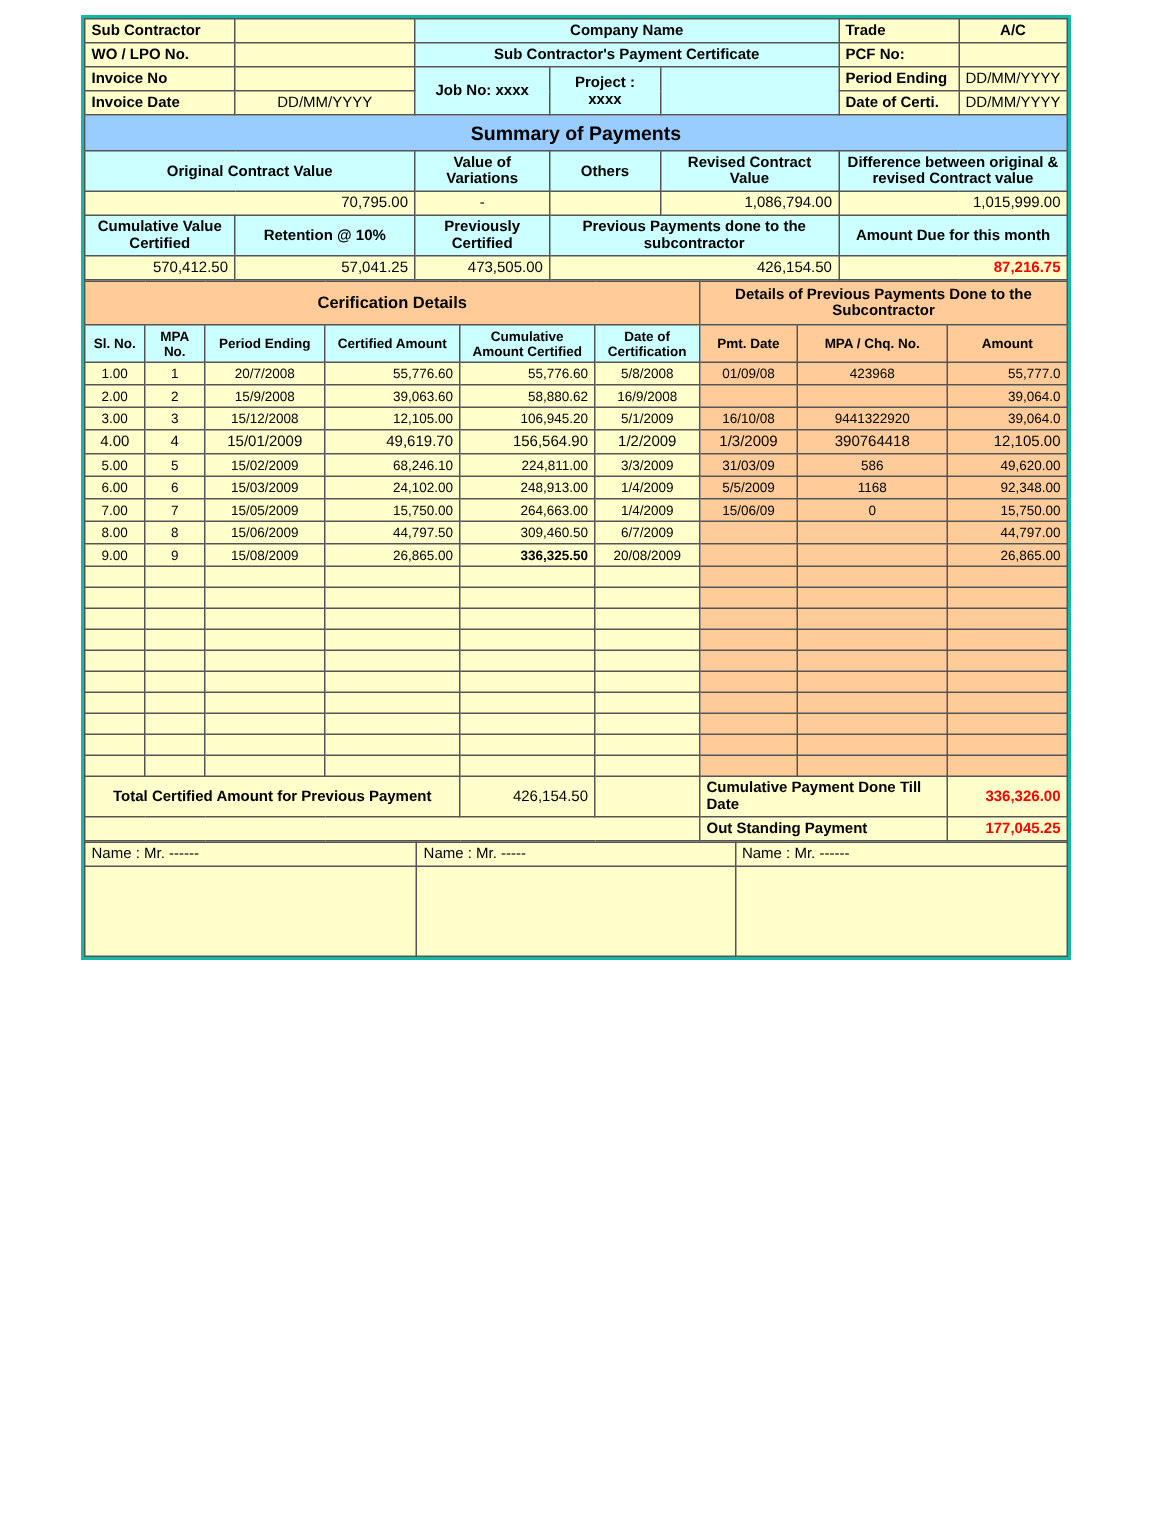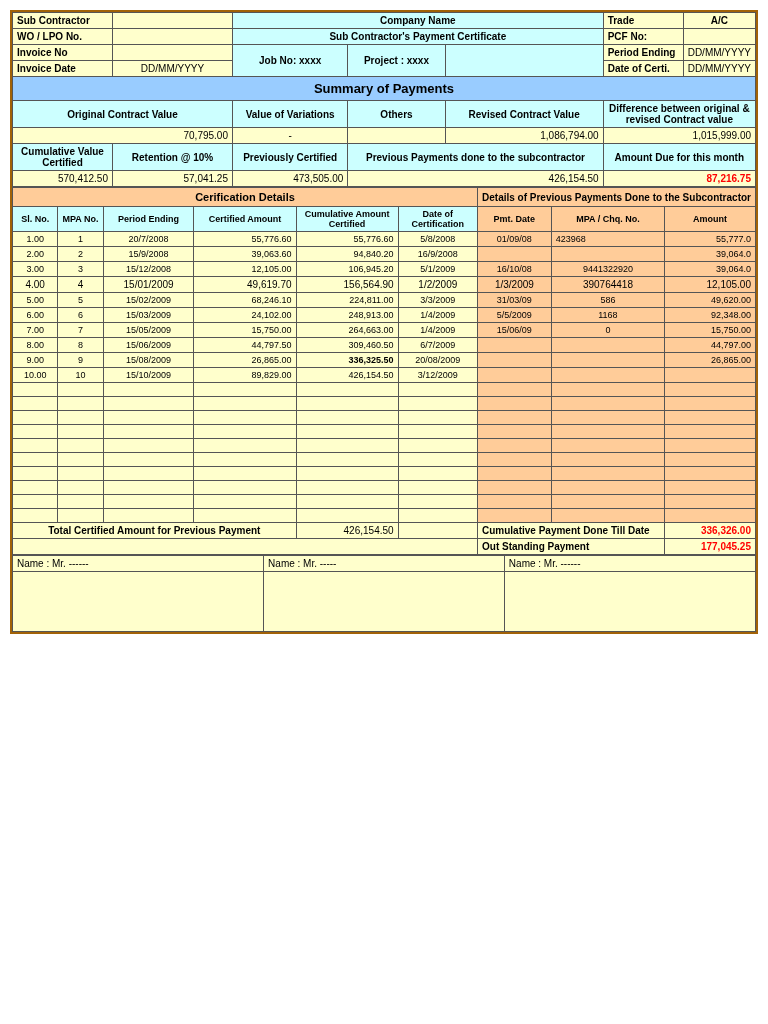--- a/index.html
+++ b/index.html
@@ -1,17 +1,17 @@
 <!DOCTYPE html>
 <html><head>
   <meta charset="utf-8">
   <style>
     * { box-sizing: border-box; margin: 0; padding: 0; }
     body { background: #fff; font-family: Arial, sans-serif; font-size: 10px; padding: 10px; }
-    .page { border: 2px solid #a16207; width: 748px; margin: 0 auto; }
+    .page { border: 2px solid #14b8a6; width: 660px; margin: 0 auto; }
     table { width: 100%; border-collapse: collapse; }
     td, th { border: 1px solid #555; padding: 2px 4px; vertical-align: middle; }
     .bg-yellow { background-color: #ffffcc; }
     .bg-cyan { background-color: #ccffff; }
     .bg-orange { background-color: #ffcc99; }
     .bold { font-weight: bold; }
     .center { text-align: center; }
     .right { text-align: right; }
     .red { color: red; font-weight: bold; }
     .section-header { background-color: #99ccff; font-weight: bold; text-align: center; font-size: 12px; }
@@ -117,29 +117,29 @@
     </tbody>
       <tbody id="cert-rows">
         <tr style="font-size: 9px;">
           <td style="text-align: center; background: rgb(255, 255, 204);">1.00</td>
           <td style="text-align: center; background: rgb(255, 255, 204);">1</td>
           <td style="text-align: center; background: rgb(255, 255, 204);">20/7/2008</td>
           <td style="text-align: right; background: rgb(255, 255, 204);">55,776.60</td>
           <td style="text-align: right; background: rgb(255, 255, 204);">55,776.60</td>
           <td style="text-align: center; background: rgb(255, 255, 204);">5/8/2008</td>
           <td style="text-align: center; background: rgb(255, 204, 153);">01/09/08</td>
-          <td style="text-align: left; background: rgb(255, 204, 153);">423968</td>
+          <td style="text-align: center; background: rgb(255, 204, 153);">423968</td>
           <td style="text-align: right; background: rgb(255, 204, 153);">55,777.0</td>
         </tr>
         <tr style="font-size: 9px;">
           <td style="text-align: center; background: rgb(255, 255, 204);">2.00</td>
           <td style="text-align: center; background: rgb(255, 255, 204);">2</td>
           <td style="text-align: center; background: rgb(255, 255, 204);">15/9/2008</td>
           <td style="text-align: right; background: rgb(255, 255, 204);">39,063.60</td>
-          <td style="text-align: right; background: rgb(255, 255, 204);">94,840.20</td>
+          <td style="text-align: right; background: rgb(255, 255, 204);">58,880.62</td>
           <td style="text-align: center; background: rgb(255, 255, 204);">16/9/2008</td>
           <td style="text-align: center; background: rgb(255, 204, 153);"></td>
           <td style="text-align: center; background: rgb(255, 204, 153);"></td>
           <td style="text-align: right; background: rgb(255, 204, 153);">39,064.0</td>
         </tr>
         <tr style="font-size: 9px;">
           <td style="text-align: center; background: rgb(255, 255, 204);">3.00</td>
           <td style="text-align: center; background: rgb(255, 255, 204);">3</td>
           <td style="text-align: center; background: rgb(255, 255, 204);">15/12/2008</td>
           <td style="text-align: right; background: rgb(255, 255, 204);">12,105.00</td>
@@ -208,31 +208,20 @@
           <td style="text-align: center; background: rgb(255, 255, 204);">9.00</td>
           <td style="text-align: center; background: rgb(255, 255, 204);">9</td>
           <td style="text-align: center; background: rgb(255, 255, 204);">15/08/2009</td>
           <td style="text-align: right; background: rgb(255, 255, 204);">26,865.00</td>
           <td style="text-align: right; background: rgb(255, 255, 204); font-weight: bold;">336,325.50</td>
           <td style="text-align: center; background: rgb(255, 255, 204);">20/08/2009</td>
           <td style="text-align: center; background: rgb(255, 204, 153);"></td>
           <td style="text-align: center; background: rgb(255, 204, 153);"></td>
           <td style="text-align: right; background: rgb(255, 204, 153);">26,865.00</td>
         </tr>
-        <tr style="font-size: 9px;">
-          <td style="text-align: center; background: rgb(255, 255, 204);">10.00</td>
-          <td style="text-align: center; background: rgb(255, 255, 204);">10</td>
-          <td style="text-align: center; background: rgb(255, 255, 204);">15/10/2009</td>
-          <td style="text-align: right; background: rgb(255, 255, 204);">89,829.00</td>
-          <td style="text-align: right; background: rgb(255, 255, 204);">426,154.50</td>
-          <td style="text-align: center; background: rgb(255, 255, 204);">3/12/2009</td>
-          <td style="text-align: center; background: rgb(255, 204, 153);"></td>
-          <td style="text-align: center; background: rgb(255, 204, 153);"></td>
-          <td style="text-align: right; background: rgb(255, 204, 153);"></td>
-        </tr>
       </tbody>
 
     <tbody id="empty-rows">
         <tr style="height: 14px;">
           <td style="background: rgb(255, 255, 204);"></td>
           <td style="background: rgb(255, 255, 204);"></td>
           <td style="background: rgb(255, 255, 204);"></td>
           <td style="background: rgb(255, 255, 204);"></td>
           <td style="background: rgb(255, 255, 204);"></td>
           <td style="background: rgb(255, 255, 204);"></td>

